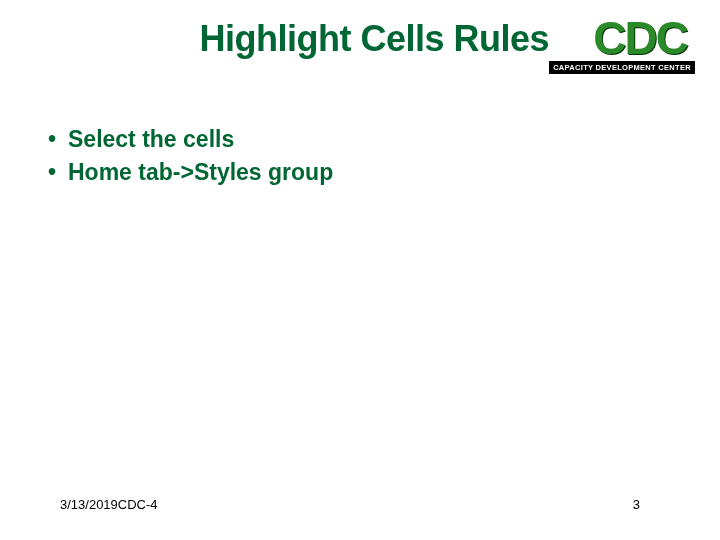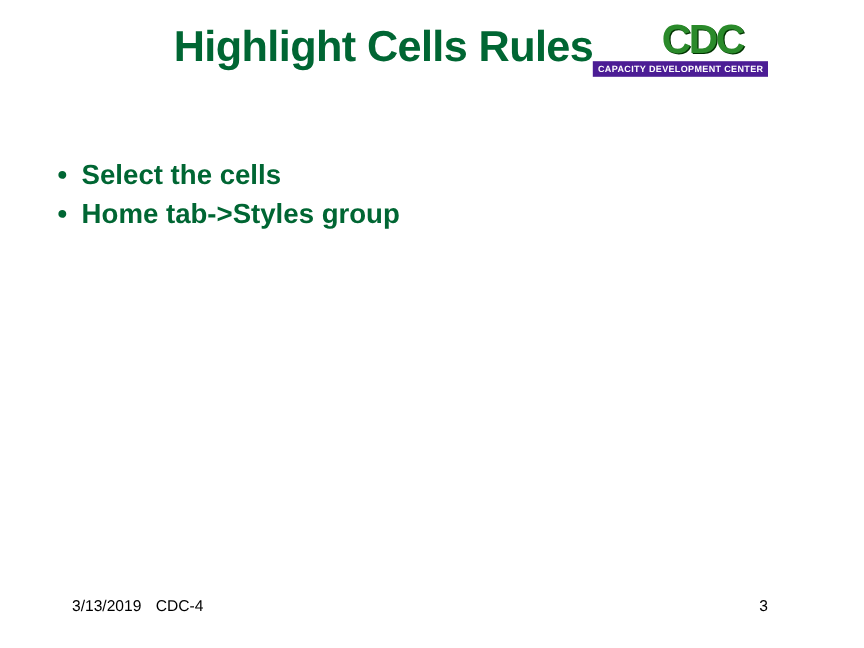--- a/index.html
+++ b/index.html
@@ -6,63 +6,62 @@
     body {
       width: 720px;
       height: 540px;
       background: #fff;
       font-family: Arial, Helvetica, sans-serif;
       position: relative;
       overflow: hidden;
     }
     .header {
       display: flex;
-      justify-content: center;
+      justify-content: flex-end;
       align-items: flex-start;
       padding: 18px 20px 0 90px;
     }
     .title {
       color: #006633;
       font-size: 36px;
       font-weight: bold;
       letter-spacing: -0.5px;
     }
     .logo {
       display: flex;
       flex-direction: column;
       align-items: center;
       margin-right: 5px;
     }
     .logo-top {
       font-family: "Arial Black", Arial, sans-serif;
-      font-size: 34px;
+      font-size: 46px;
       font-weight: 900;
       color: #2a8a2a;
       letter-spacing: -2px;
       line-height: 0.9;
       text-shadow: 1px 1px 0 #003300;
       position: relative;
       margin-left: 36px;
     }
     .logo-sub {
-      background: #4c1d95;
+      background: #000000;
       color: #fff;
       font-size: 7.5px;
       font-weight: bold;
       letter-spacing: 0.3px;
       padding: 2px 4px;
       margin-top: 2px;
       white-space: nowrap;
     }
     .content {
       padding: 50px 40px 0 40px;
     }
     .bullet-list {
       list-style: none;
-      margin-top: 16px;
     }
     .bullet-list li {
       position: relative;
       padding-left: 28px;
       color: #006633;
       font-size: 23px;
       font-weight: bold;
       line-height: 1.35;
       margin-bottom: 2px;
     }
@@ -76,21 +75,20 @@
     }
     .footer {
       position: absolute;
       bottom: 28px;
       left: 0;
       right: 0;
       display: flex;
       padding: 0 60px;
       font-size: 13px;
       color: #000;
-      gap: 12px;
     }
     .footer-left { flex: 0 0 auto; }
     .footer-center { flex: 1; text-align: left; }
     .footer-right { flex: 0 0 auto; padding-right: 20px; }
   </style>
 </head>
 <body>
 
 <div class="header">
   <div class="title">Highlight Cells Rules</div>

